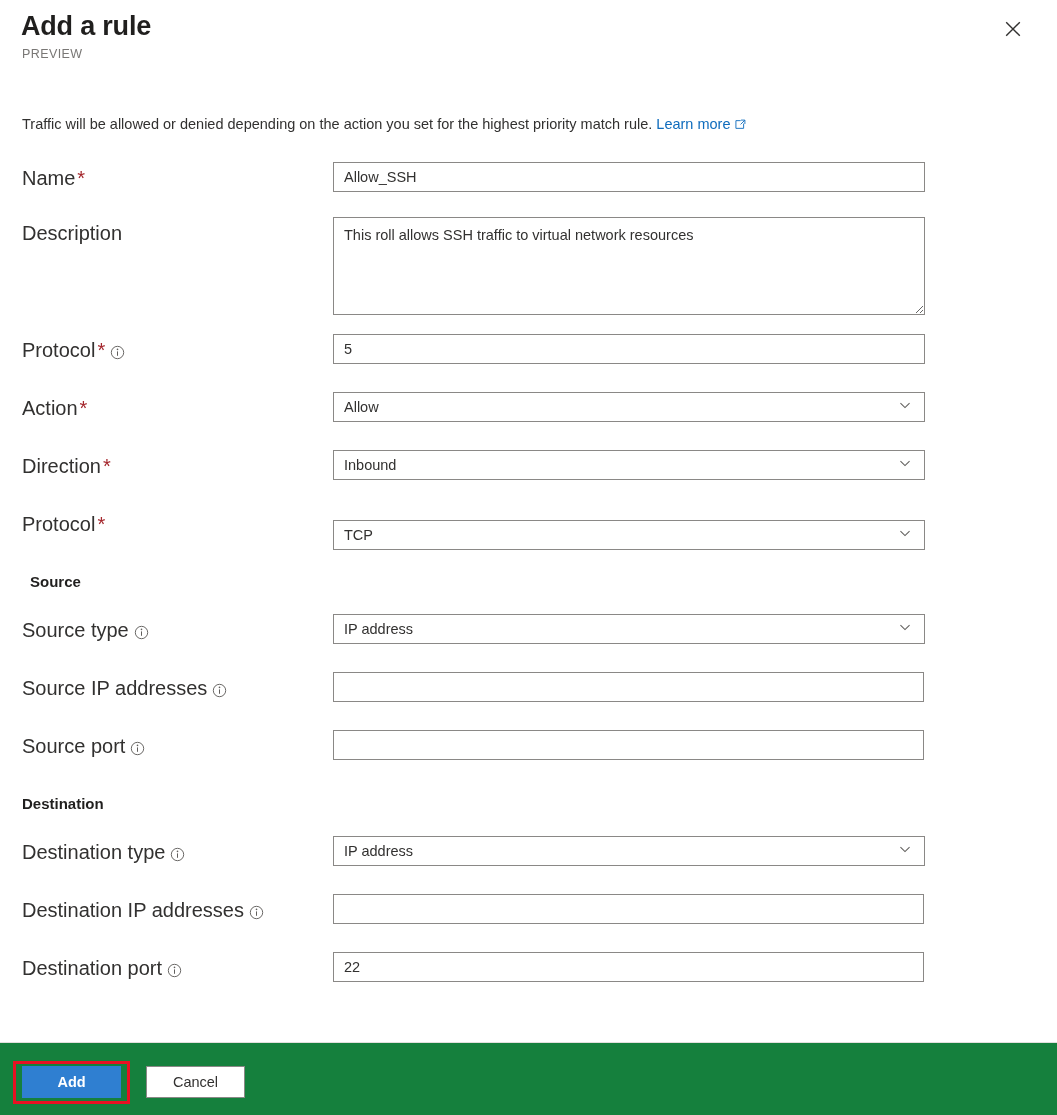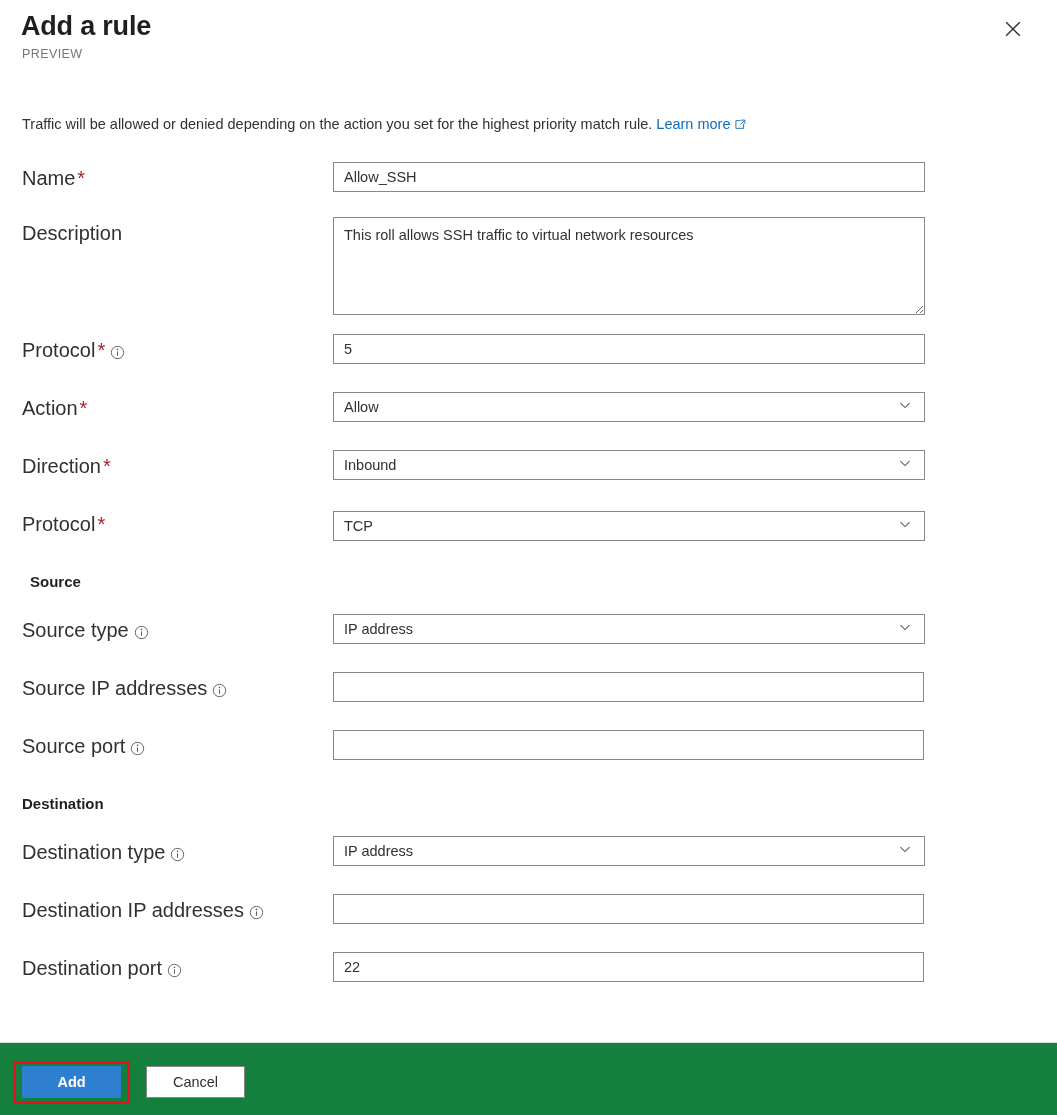--- a/index.html
+++ b/index.html
@@ -276,21 +276,21 @@
               <path d="M2.8 5.8 L8 11 L13.2 5.8" stroke="#605e5c" stroke-width="1.2" fill="none"></path>
             </svg></span>
       </div>
     </div>
   </div>
 
   <div class="row" style="height:54px;">
     <div class="label" style="top:18px;">
       <span>Protocol</span><span class="req">*</span>
     </div>
-    <div class="select-wrap" style="top:15px;border-radius:8px;">
+    <div class="select-wrap" style="top:24px;border-radius:8px;">
       <div class="select-box">
         <span class="select-value">TCP</span>
         <span class="chev"><svg width="14" height="14" viewBox="0 0 16 16" aria-hidden="true">
               <path d="M2.8 5.8 L8 11 L13.2 5.8" stroke="#605e5c" stroke-width="1.2" fill="none"></path>
             </svg></span>
       </div>
     </div>
   </div>
 
   <div class="row" style="height:52px;">

